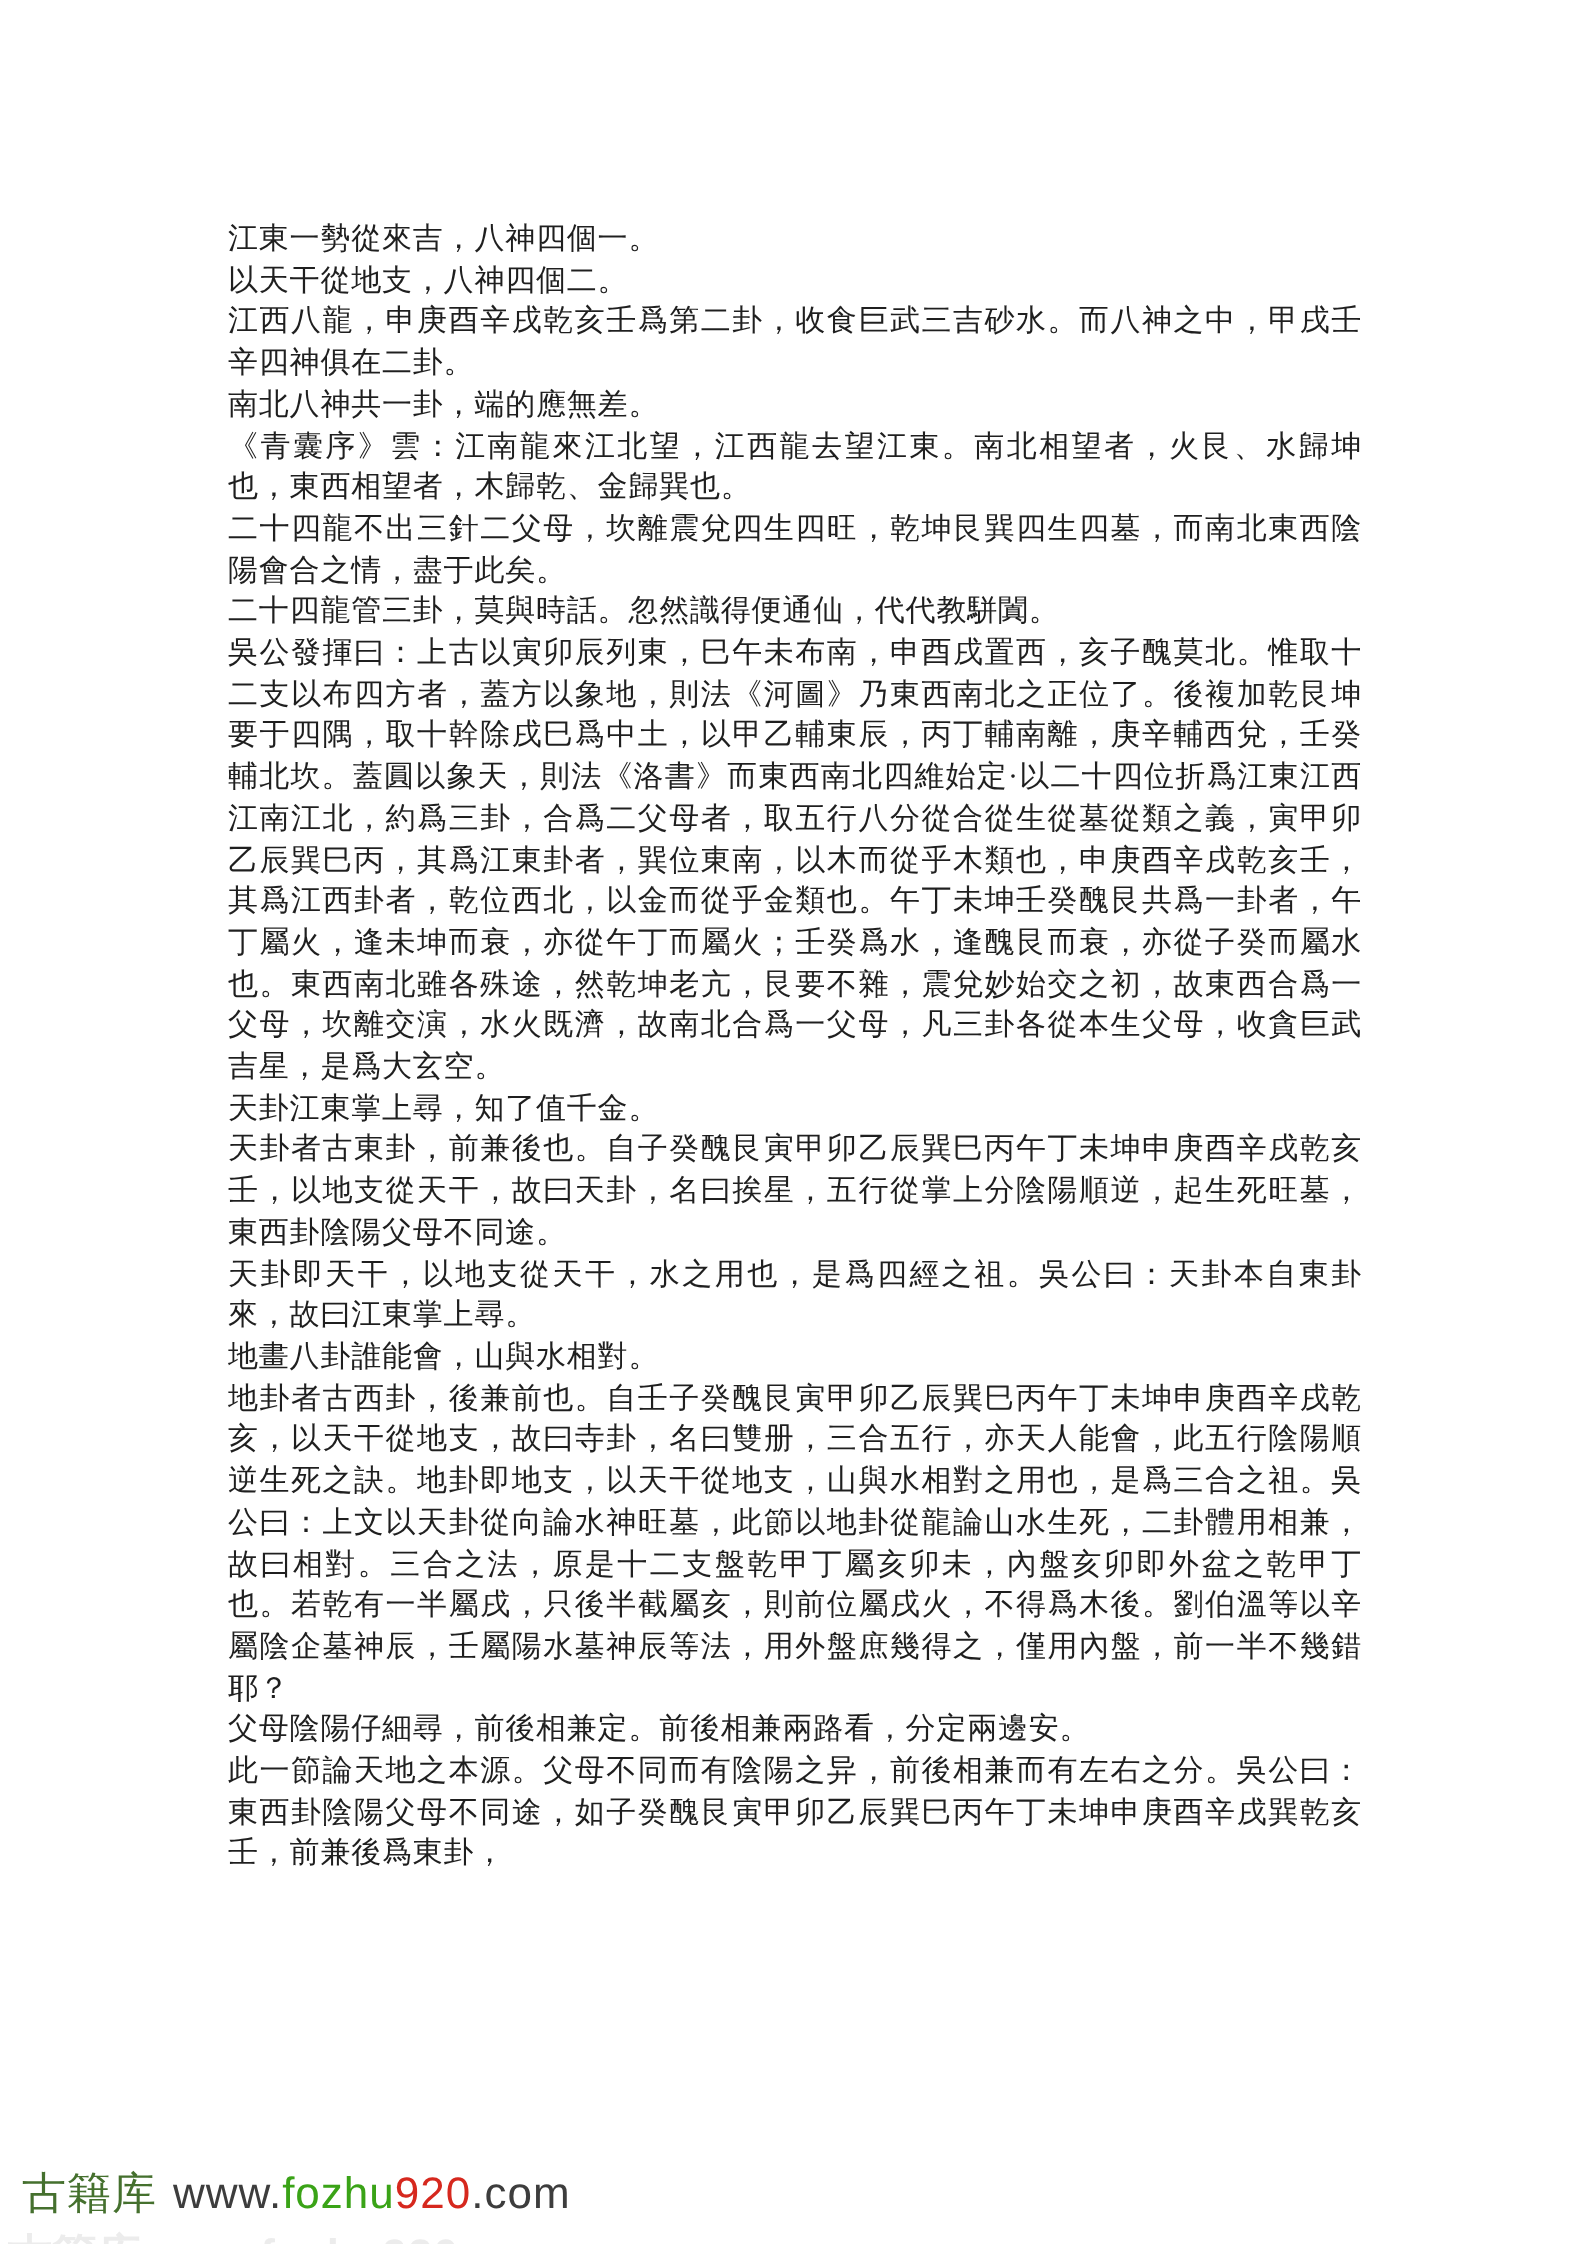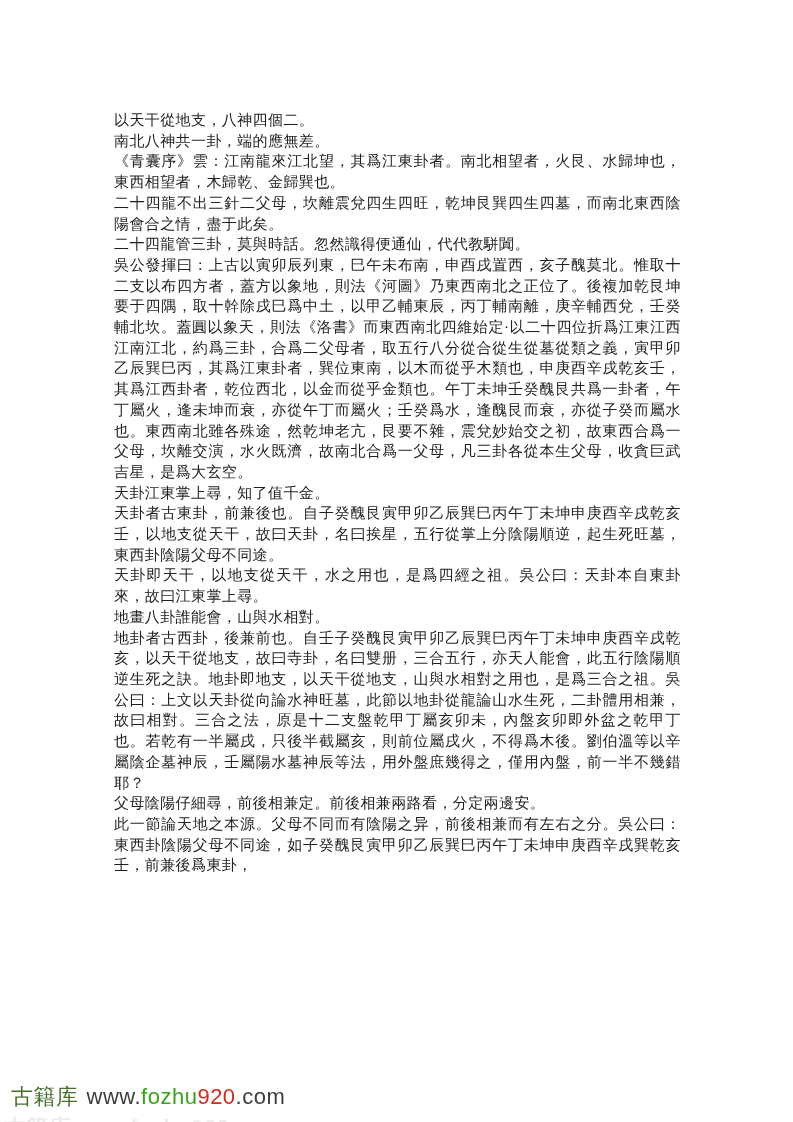--- a/index.html
+++ b/index.html
@@ -58,23 +58,25 @@
     white-space: nowrap;
     color: #aaaaaa;
   }
 </style>
 </head>
 <body>
 
 <div class="page">
 
   <main class="text-block">
+    <p>江東一勢從來吉，八神四個一。</p>
     <p>以天干從地支，八神四個二。</p>
+    <p>江西八龍，申庚酉辛戌乾亥壬爲第二卦，收食巨武三吉砂水。而八神之中，甲戌壬辛四神俱在二卦。</p>
     <p>南北八神共一卦，端的應無差。</p>
-    <p>《青囊序》雲：江南龍來江北望，其爲江東卦者。南北相望者，火艮、水歸坤也，東西相望者，木歸乾、金歸巽也。</p>
+    <p>《青囊序》雲：江南龍來江北望，江西龍去望江東。南北相望者，火艮、水歸坤也，東西相望者，木歸乾、金歸巽也。</p>
     <p>二十四龍不出三針二父母，坎離震兌四生四旺，乾坤艮巽四生四墓，而南北東西陰陽會合之情，盡于此矣。</p>
     <p>二十四龍管三卦，莫與時話。忽然識得便通仙，代代教駢闐。</p>
     <p>吳公發揮曰：上古以寅卯辰列東，巳午未布南，申酉戌置西，亥子醜莫北。惟取十二支以布四方者，蓋方以象地，則法《河圖》乃東西南北之正位了。後複加乾艮坤要于四隅，取十幹除戌巳爲中土，以甲乙輔東辰，丙丁輔南離，庚辛輔西兌，壬癸輔北坎。蓋圓以象天，則法《洛書》而東西南北四維始定·以二十四位折爲江東江西江南江北，約爲三卦，合爲二父母者，取五行八分從合從生從墓從類之義，寅甲卯乙辰巽巳丙，其爲江東卦者，巽位東南，以木而從乎木類也，申庚酉辛戌乾亥壬，其爲江西卦者，乾位西北，以金而從乎金類也。午丁未坤壬癸醜艮共爲一卦者，午丁屬火，逢未坤而衰，亦從午丁而屬火；壬癸爲水，逢醜艮而衰，亦從子癸而屬水也。東西南北雖各殊途，然乾坤老亢，艮要不雜，震兌妙始交之初，故東西合爲一父母，坎離交演，水火既濟，故南北合爲一父母，凡三卦各從本生父母，收貪巨武吉星，是爲大玄空。</p>
     <p>天卦江東掌上尋，知了值千金。</p>
     <p>天卦者古東卦，前兼後也。自子癸醜艮寅甲卯乙辰巽巳丙午丁未坤申庚酉辛戌乾亥壬，以地支從天干，故曰天卦，名曰挨星，五行從掌上分陰陽順逆，起生死旺墓，東西卦陰陽父母不同途。</p>
     <p>天卦即天干，以地支從天干，水之用也，是爲四經之祖。吳公曰：天卦本自東卦來，故曰江東掌上尋。</p>
     <p>地畫八卦誰能會，山與水相對。</p>
     <p>地卦者古西卦，後兼前也。自壬子癸醜艮寅甲卯乙辰巽巳丙午丁未坤申庚酉辛戌乾亥，以天干從地支，故曰寺卦，名曰雙册，三合五行，亦天人能會，此五行陰陽順逆生死之訣。地卦即地支，以天干從地支，山與水相對之用也，是爲三合之祖。吳公曰：上文以天卦從向論水神旺墓，此節以地卦從龍論山水生死，二卦體用相兼，故曰相對。三合之法，原是十二支盤乾甲丁屬亥卯未，內盤亥卯即外盆之乾甲丁也。若乾有一半屬戌，只後半截屬亥，則前位屬戌火，不得爲木後。劉伯溫等以辛屬陰企墓神辰，壬屬陽水墓神辰等法，用外盤庶幾得之，僅用內盤，前一半不幾錯耶？</p>
     <p>父母陰陽仔細尋，前後相兼定。前後相兼兩路看，分定兩邊安。</p>
     <p>此一節論天地之本源。父母不同而有陰陽之异，前後相兼而有左右之分。吳公曰：東西卦陰陽父母不同途，如子癸醜艮寅甲卯乙辰巽巳丙午丁未坤申庚酉辛戌巽乾亥壬，前兼後爲東卦，</p>

